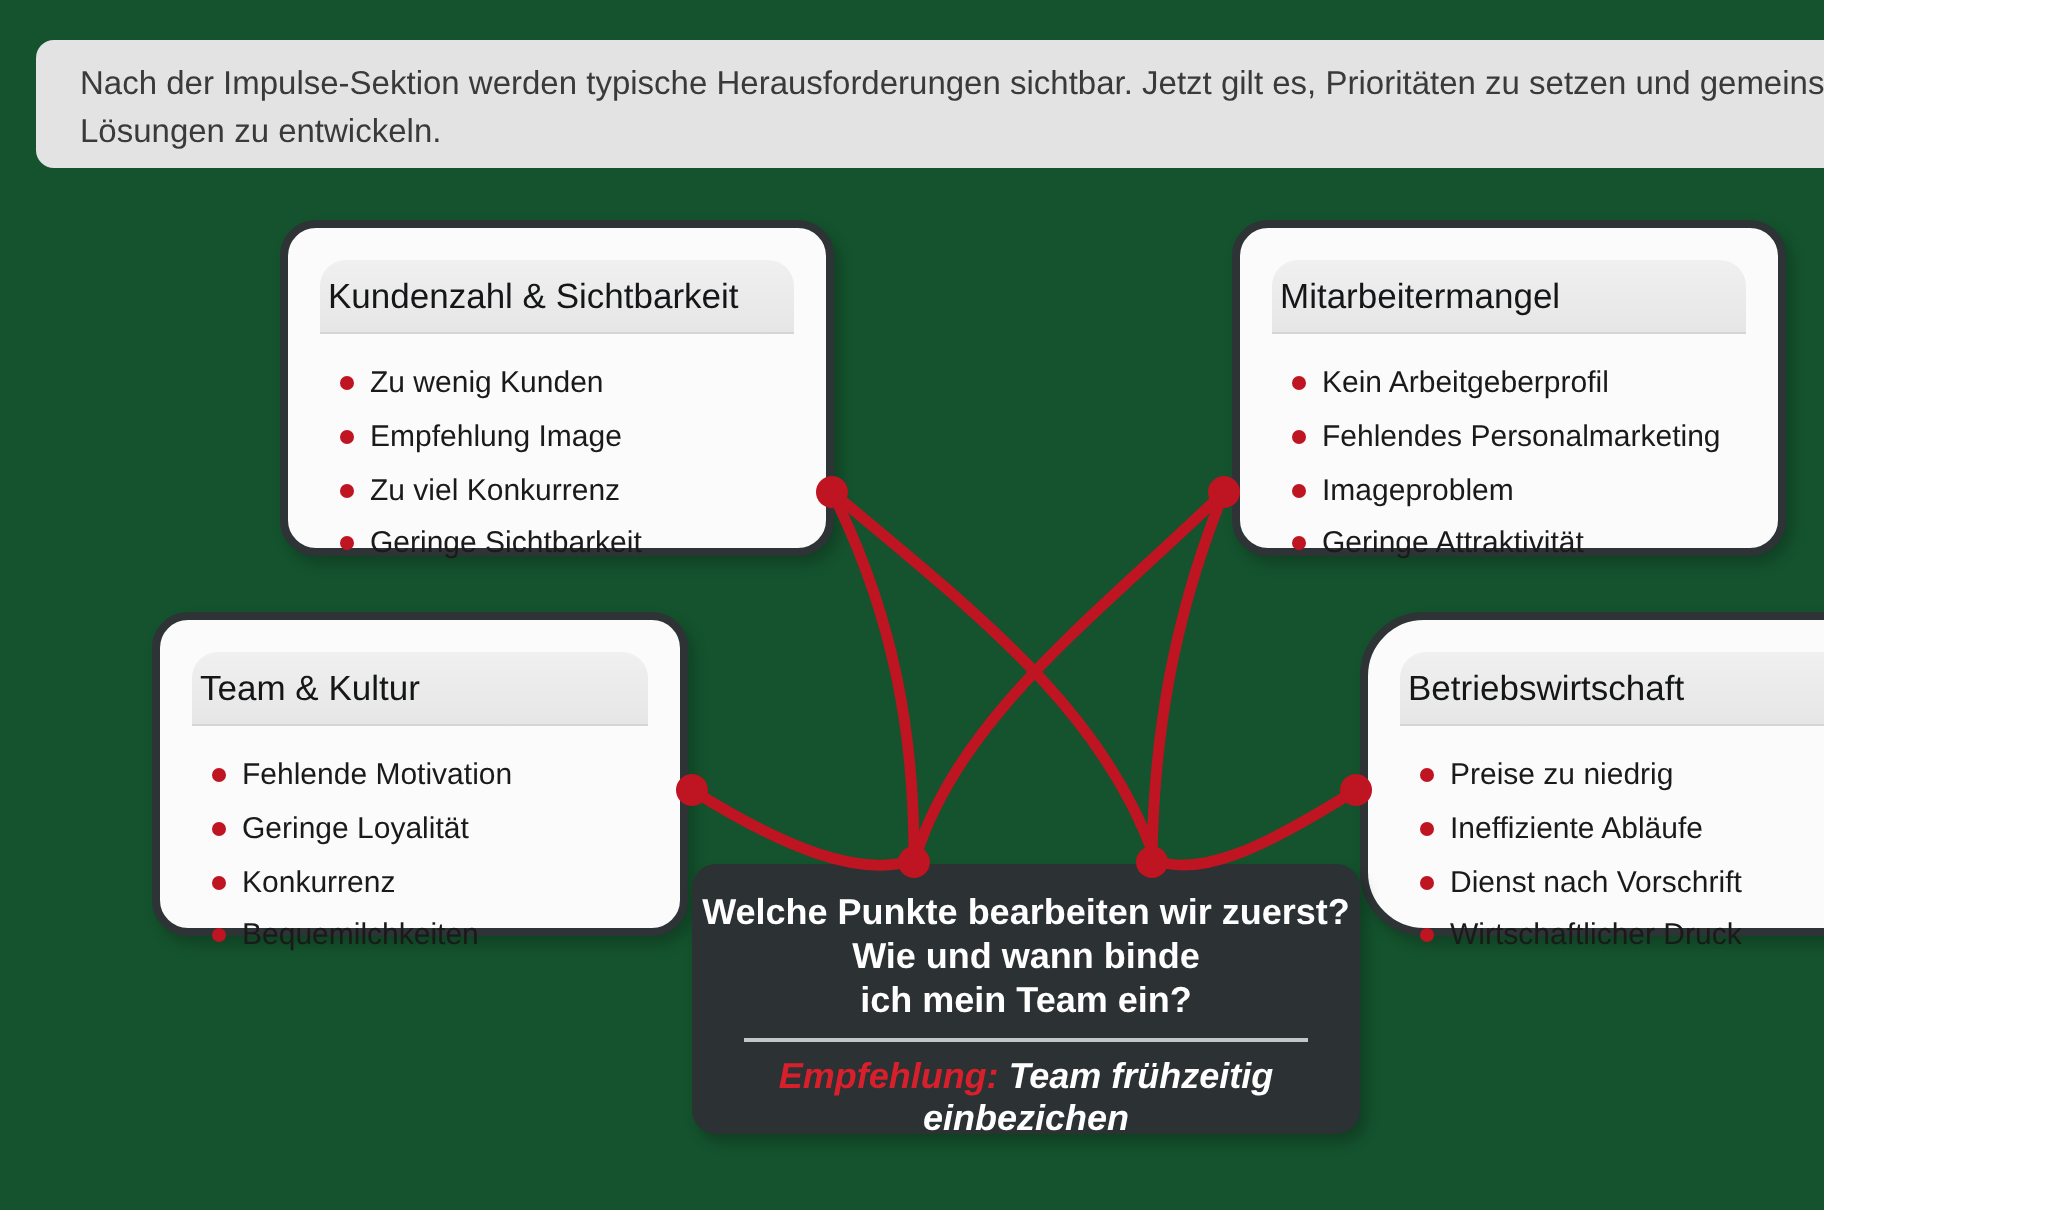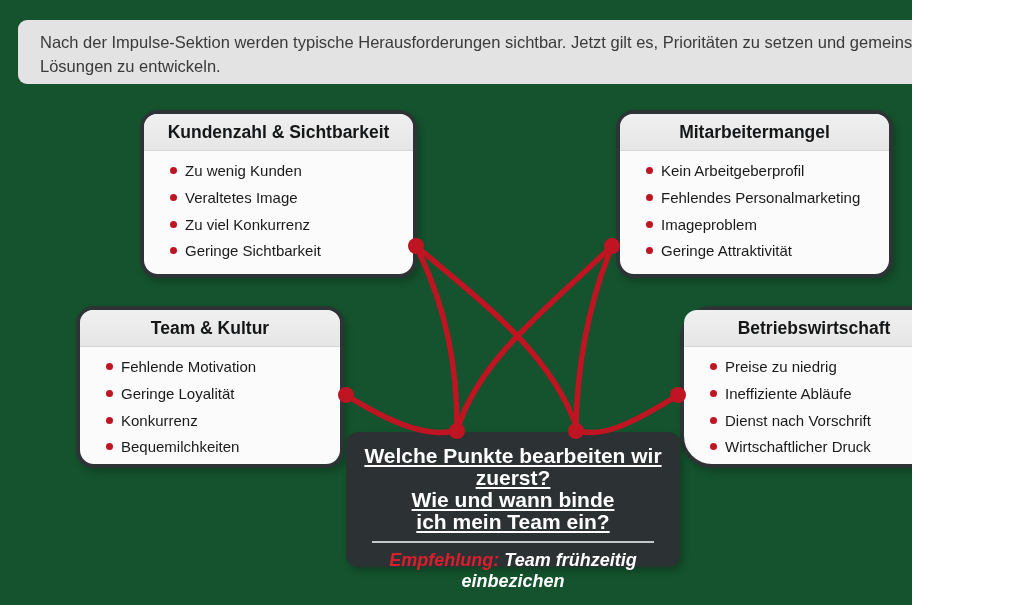--- a/index.html
+++ b/index.html
@@ -29,23 +29,23 @@
 
   
   .challenge-box {
     position:absolute;
     background:#fbfbfb;
     border:4px solid #2e3336;
     border-radius:18px;
     box-shadow:3px 4px 7px rgba(0,0,0,0.22);
   }
   .box-title {
-    margin:0;
-    text-align:center;
-    font-weight:bold;
+    margin:16px;
+    text-align:left;
+    font-weight:normal;
     font-size:17.5px;
     color:#141617;
     padding:8px 4px 7px;
     background:linear-gradient(#f0f0f0,#e6e6e6);
     border-bottom:1px solid #d6d6d6;
     border-radius:13px 13px 0 0;
   }
   .box-items {
     list-style:none;
     margin:11px 4px 0;
@@ -75,23 +75,22 @@
     width:334px; height:135px;
     background:#2c3133;
     border-radius:12px;
     color:#ffffff;
     text-align:center;
     box-shadow:3px 4px 7px rgba(0,0,0,0.25);
     padding-top:13px;
   }
   .center-line {
     font-weight:bold;
-    font-size:21px;
+    font-size:18px;
     line-height:22px;
-    text-decoration:underline;
   }
   .center-divider {
     border:none;
     border-top:2px solid #c3c7c9;
     margin:8px 26px 7px;
   }
   .recommendation {
     font-style:italic;
     font-weight:bold;
     font-size:18px;
@@ -118,21 +117,21 @@
 <body>
 
 <div class="canvas">
 
   <div class="banner">Nach der Impulse-Sektion werden typische Herausforderungen sichtbar. Jetzt gilt es, Prioritäten zu setzen und gemeinsam Lösungen zu entwickeln.</div>
 
   <section class="challenge-box" style="left:140px; top:110px; width:277px; height:168px;">
     <h2 class="box-title">Kundenzahl &amp; Sichtbarkeit</h2>
     <ul class="box-items">
       <li>Zu wenig Kunden</li>
-      <li>Veraltetes Image</li>
+      <li>Empfehlung Image</li>
       <li>Zu viel Konkurrenz</li>
       <li>Geringe Sichtbarkeit</li>
     </ul>
   </section>
 
   <section class="challenge-box" style="left:616px; top:110px; width:277px; height:168px;">
     <h2 class="box-title">Mitarbeitermangel</h2>
     <ul class="box-items">
       <li>Kein Arbeitgeberprofil</li>
       <li>Fehlendes Personalmarketing</li>

